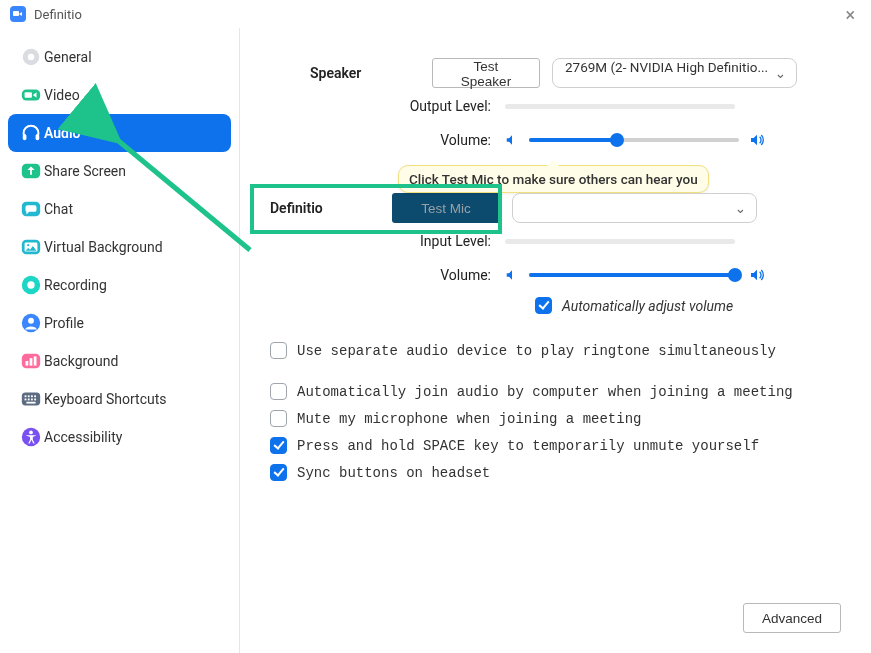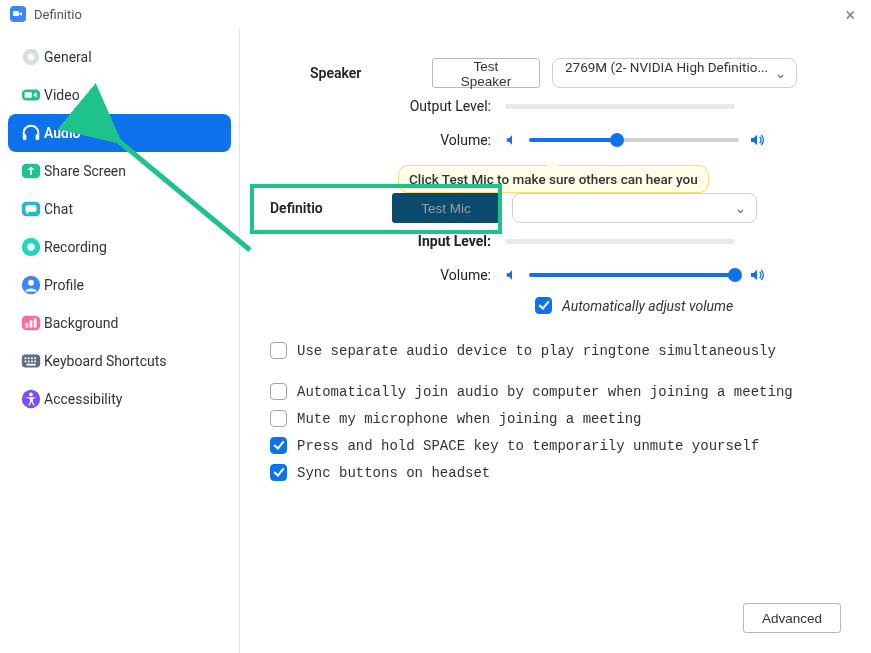--- a/index.html
+++ b/index.html
@@ -308,20 +308,31 @@
     <div class="nav-item">
       <span class="nav-icon">
         <svg viewBox="0 0 24 24">
             <rect x="2" y="4" width="20" height="16" rx="5" fill="#22b8cf"></rect>
             <path d="M6 8 h10 a2 2 0 0 1 2 2 v3 a2 2 0 0 1 -2 2 h-6 l-3 3 v-3 a2 2 0 0 1 -1 -2 v-3 a2 2 0 0 1 2 -2 z" fill="#fff"></path>
           </svg>
       </span>
       <span>Chat</span>
     </div>
 
+    <div class="nav-item">
+      <span class="nav-icon">
+        <svg viewBox="0 0 24 24">
+            <rect x="2" y="4" width="20" height="16" rx="5" fill="#22b8cf"></rect>
+            <rect x="5" y="7" width="14" height="10" rx="1.5" fill="#fff"></rect>
+            <circle cx="9" cy="10" r="1.2" fill="#22b8cf"></circle>
+            <path d="M6 16 l3 -3 l2 2 l3 -4 l4 5 z" fill="#22b8cf"></path>
+          </svg>
+      </span>
+      <span>Virtual Background</span>
+    </div>
 
     <div class="nav-item">
       <span class="nav-icon">
         <svg viewBox="0 0 24 24">
             <circle cx="12" cy="12" r="10" fill="#1ed6c6"></circle>
             <circle cx="12" cy="12" r="4" fill="#fff"></circle>
           </svg>
       </span>
       <span>Recording</span>
     </div>
@@ -423,21 +434,21 @@
 
     <div class="row" style="gap:12px; margin-top:45px;">
       <div class="section-label">Definitio</div>
       <button class="btn disabled" style="width:108px;">Test Mic</button>
       <div class="select empty">
         <span></span>
         <span class="chev">⌄</span>
       </div>
     </div>
 
-    <div class="row" style="font-weight:bold;">
+    <div class="row" style="">
       <div class="label-right">Input Level:</div>
       <div class="level-bar"></div>
     </div>
 
     <div class="row" style="margin-top:18px;">
       <div class="label-right">Volume:</div>
       <div class="slider-wrap">
         <span class="speaker-ico">
           <svg width="14" height="14" viewBox="0 0 24 24">
               <path d="M3 9 v6 h4 l5 5 V4 L7 9 z" fill="#0e72ed"></path>

